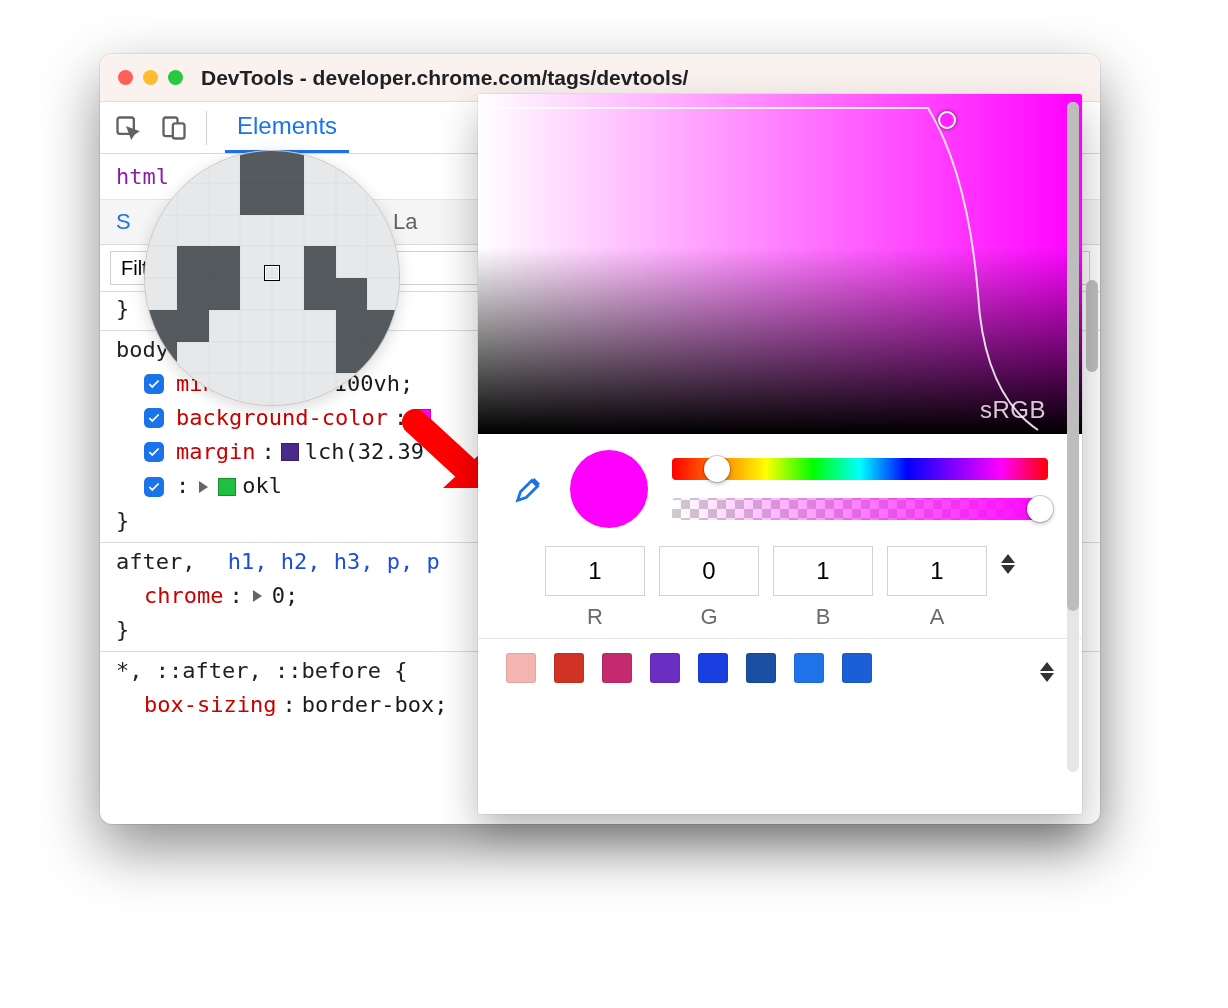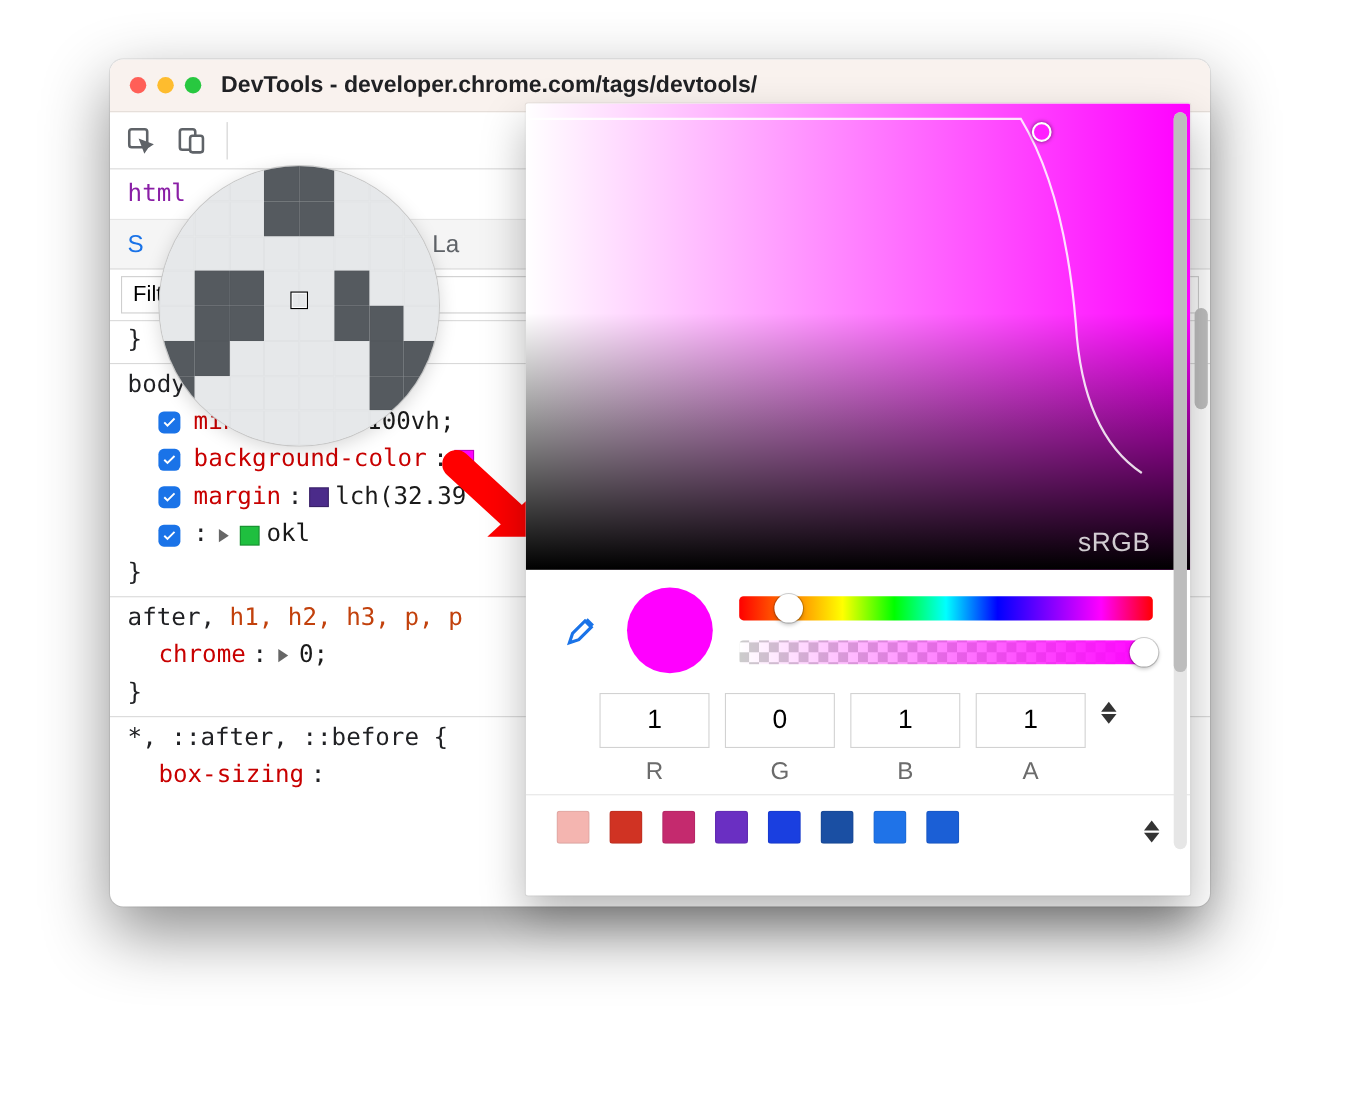--- a/index.html
+++ b/index.html
@@ -87,21 +87,21 @@
   }
 
   
   .styles {
     font-family: Menlo, Consolas, monospace;
     font-size: 22px;
     line-height: 1.55;
     color: #202124;
   }
   .rule { padding: 2px 16px 4px 16px; border-bottom: 1px solid #d9d9d9; }
-  .selector .muted { color: #c2410c; }
+  .selector .muted { color: #1d4ed8; margin-left: 19px; }
   .decl { padding-left: 28px; display:flex; align-items:center; gap: 6px; }
   .chk { width:20px; height:20px; border-radius:5px; background:#1a73e8; display:inline-flex; align-items:center; justify-content:center; margin-right:6px; flex-shrink:0;}
   .chk svg { width:14px; height:14px; }
   .prop { color:#c80000; }
   .colon { color:#202124; }
   .val { color:#1a1a1a; }
   .swatch { width:18px; height:18px; border:1px solid rgba(0,0,0,0.25); display:inline-block; vertical-align:middle; }
   .tri { display:inline-block; width:0; height:0; border-top:6px solid transparent; border-bottom:6px solid transparent; border-left:9px solid #666; margin:0 4px; }
 
   
@@ -145,21 +145,21 @@
     width: 604px;
     height: 720px;
     background:#fff;
     box-shadow: 0 18px 40px rgba(0,0,0,0.28), 0 0 0 1px rgba(0,0,0,0.05);
     border-radius: 2px;
     overflow:hidden;
   }
   .spectrum {
     position:relative;
     width:100%;
-    height: 424px;
+    height: 340px;
     background:
       linear-gradient(to top, #000, rgba(0,0,0,0) 55%),
       linear-gradient(to right, #fff, #ff00ff);
   }
   .srgb-curve {
     position:absolute; inset:0;
     pointer-events:none;
   }
   .srgb-label {
     position:absolute; right: 36px; bottom: 10px;
@@ -262,20 +262,21 @@
         <path d="M12 12 l8 3 -3 2 -2 3 z" fill="#5f6368"></path>
       </svg>
     </div>
     <div class="tool-icon">
       <svg viewBox="0 0 24 24" fill="none" stroke="#5f6368" stroke-width="2">
         <rect x="3" y="3" width="12" height="16" rx="2"></rect>
         <rect x="11" y="8" width="10" height="13" rx="2" fill="#fff"></rect>
       </svg>
     </div>
     <div class="vdivider"></div>
+    <div class="tab active">Elements</div>
   </div>
 
   <div class="breadcrumb">html</div>
 
   <div class="subtabs">
     <span class="subtab active">S</span>
     <span style="width:160px"></span>
     <span class="subtab">d</span>
     <span class="subtab">La</span>
   </div>
@@ -350,20 +351,21 @@
         <span class="val">0;</span>
       </div>
       <div>}</div>
     </div>
 
     <div class="rule" style="border-bottom:none;">
       <div class="selector muted">*, ::after, ::before {</div>
       <div class="decl">
         <span class="prop">box-sizing</span>
           <span class="colon">:</span>
+        <span class="val">border-box;</span>
       </div>
     </div>
   </div>
 
   <div class="right-scroll"></div>
 </div>
 
 <div class="magnifier">
   <div class="mag-grid">
 

